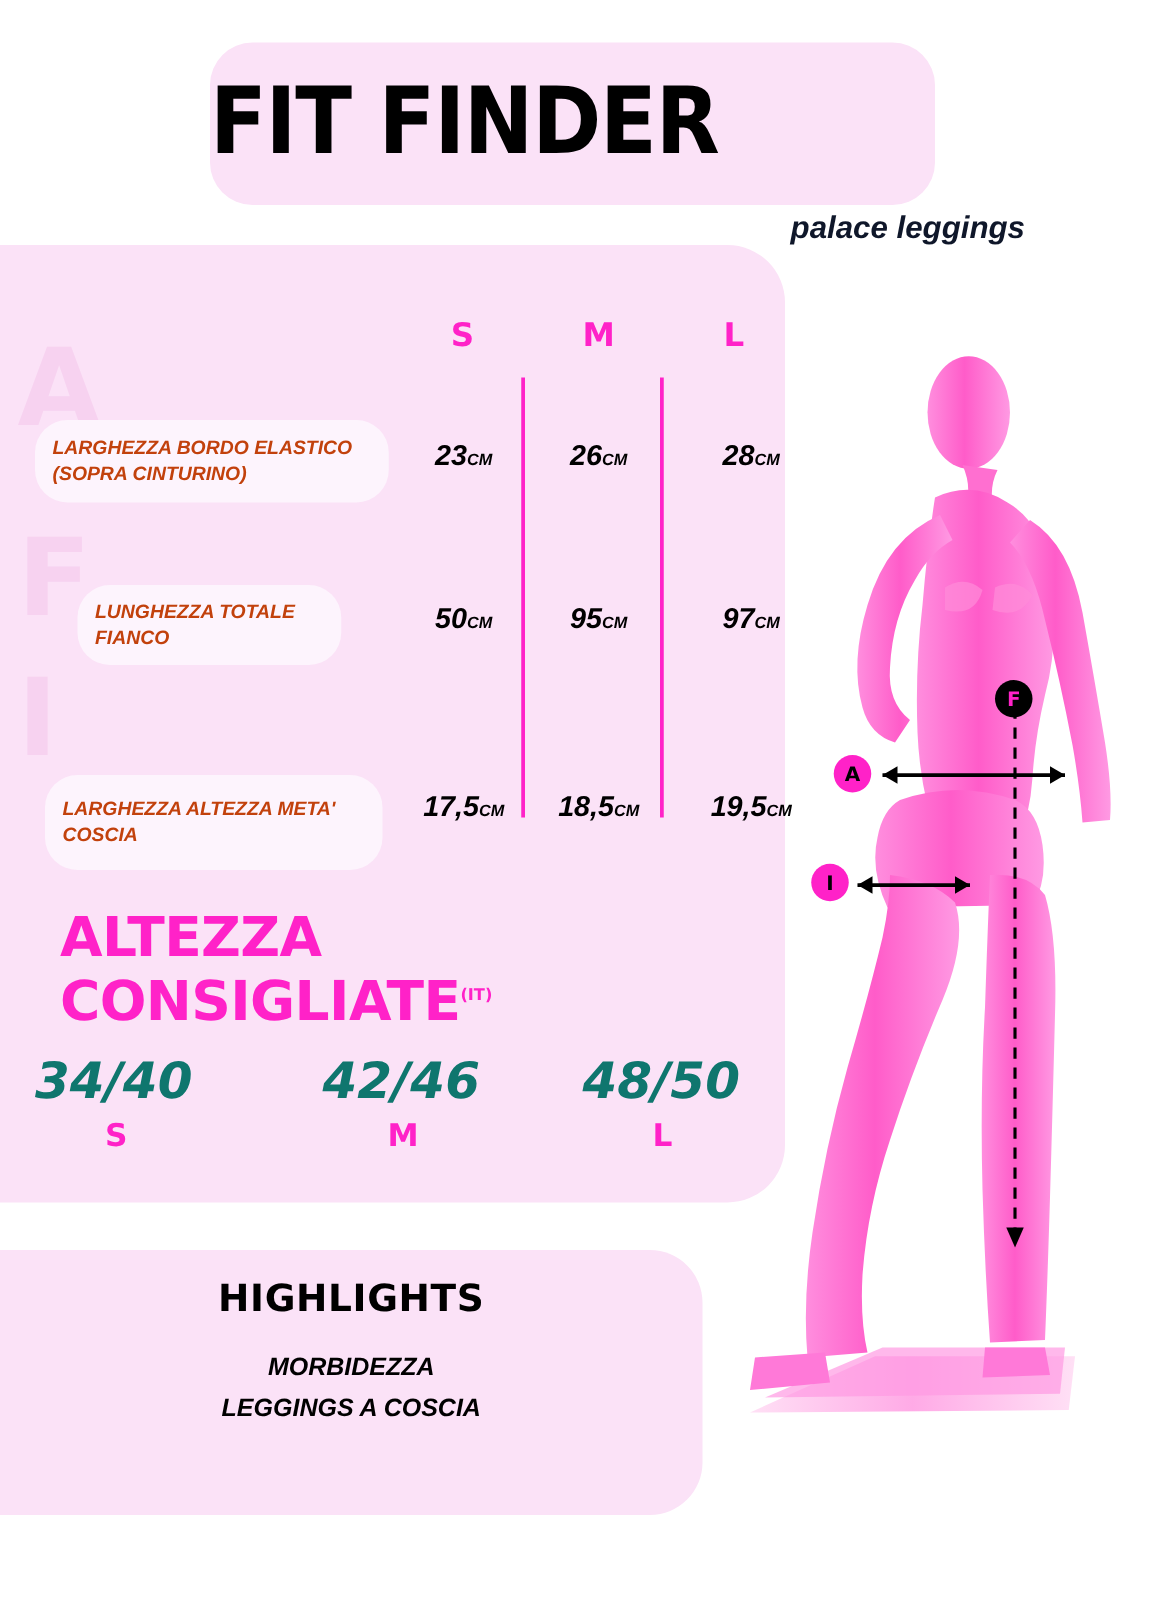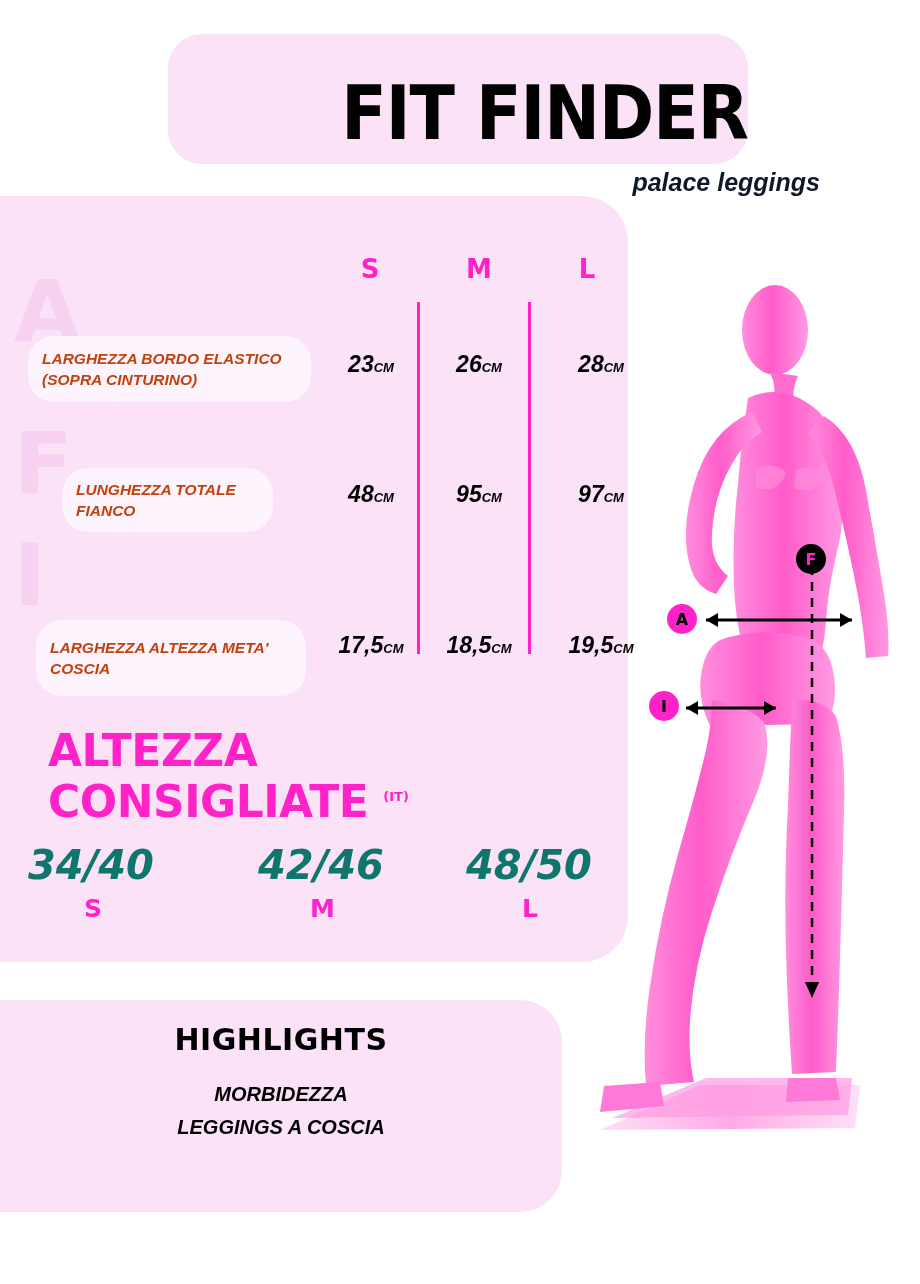--- a/index.html
+++ b/index.html
@@ -22,23 +22,23 @@
     left: 168px;
     top: 34px;
     width: 580px;
     height: 130px;
     background: #fbe2f7;
     border-radius: 34px;
   }
   .title-text {
     position: absolute;
     left: 168px;
-    top: 68px;
+    top: 52px;
     width: 580px;
-    text-align: right;
+    text-align: left;
     font-size: 74px;
     font-weight: 800;
     letter-spacing: -1px;
     font-family: "DejaVu Sans", sans-serif;
     font-stretch: condensed;
     line-height: 90px;
   }
   .subtitle {
     position: absolute;
     right: 100px;
@@ -144,21 +144,20 @@
     font-weight: 800;
     color: #ff22c8;
     font-family: "DejaVu Sans", sans-serif;
     line-height: 46px;
     letter-spacing: -0.5px;
   }
   .taglie .it-tag {
     font-size: 13px;
     vertical-align: super;
     letter-spacing: 0;
-    margin-left: 15px;
   }
   .tg-num {
     position: absolute;
     font-size: 40px;
     font-weight: 800;
     font-style: italic;
     color: #0f766e;
     font-family: "DejaVu Sans", sans-serif;
   }
   .tg-let {
@@ -248,21 +247,21 @@
 
 <div class="vline vl-1"></div>
 <div class="vline vl-2"></div>
 
 <div class="label-pill pill-1">LARGHEZZA BORDO ELASTICO (SOPRA CINTURINO)</div>
 <div class="val r1 cS"><span>23</span><span class="u">CM</span></div>
 <div class="val r1 cM"><span>26</span><span class="u">CM</span></div>
 <div class="val r1 cL"><span>28</span><span class="u">CM</span></div>
 
 <div class="label-pill pill-2">LUNGHEZZA TOTALE FIANCO</div>
-<div class="val r2 cS"><span>48</span><span class="u">CM</span></div>
+<div class="val r2 cS"><span>50</span><span class="u">CM</span></div>
 <div class="val r2 cM"><span>95</span><span class="u">CM</span></div>
 <div class="val r2 cL"><span>97</span><span class="u">CM</span></div>
 
 <div class="label-pill pill-3">LARGHEZZA ALTEZZA META' COSCIA</div>
 <div class="val r3 cS"><span>17,5</span><span class="u">CM</span></div>
 <div class="val r3 cM"><span>18,5</span><span class="u">CM</span></div>
 <div class="val r3 cL"><span>19,5</span><span class="u">CM</span></div>
 
 <div class="taglie">
   <span>ALTEZZA</span><br>

